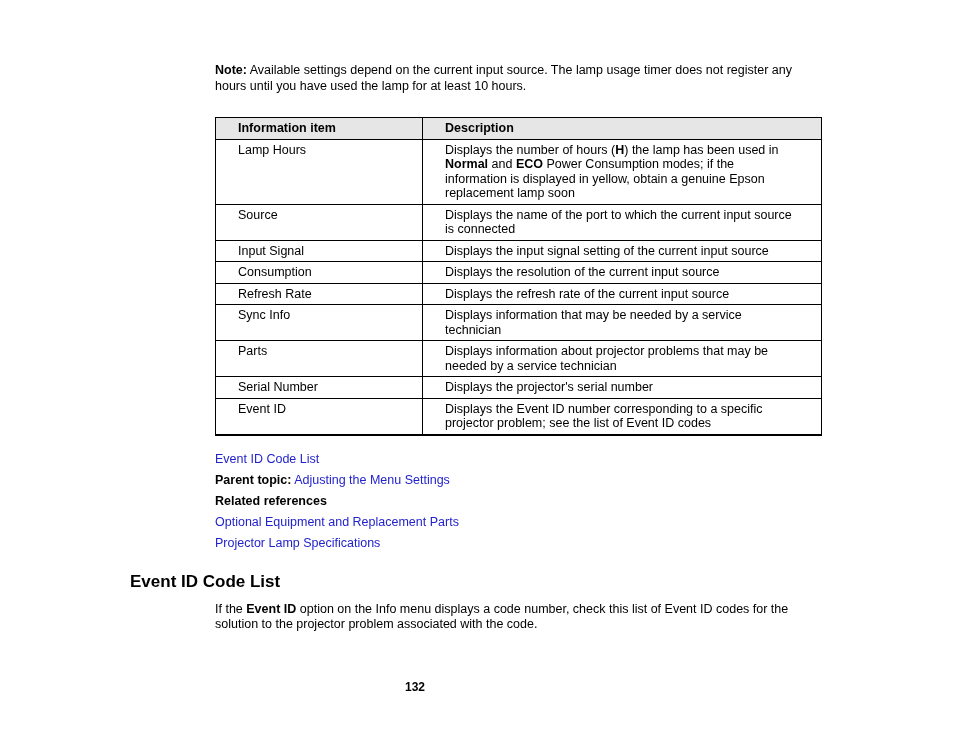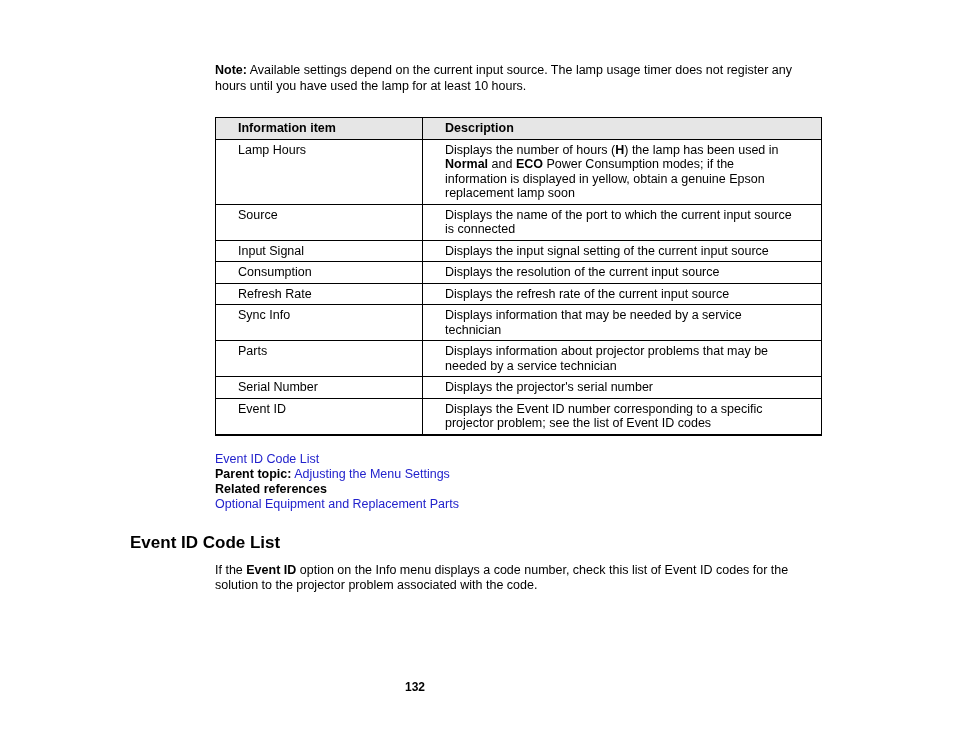--- a/index.html
+++ b/index.html
@@ -36,21 +36,21 @@
     background: var(--header-bg, #e6e6e6);
     font-weight: bold;
   }
   table.info-table td.item-cell { font-weight: normal; }
   table.info-table .col-item { width: 207px; }
   a {
     color: var(--link-color, #2222cc);
     text-decoration: none;
     cursor: pointer;
   }
-  .para { line-height: 15px; margin-top: 0; }
+  .para { line-height: 15px; margin-top: 6px; }
   .first-after-table { margin-top: 16px; }
   h2.section-heading {
     margin: 21px 0 10px 130px;
     font-size: 17px;
     font-weight: bold;
   }
   .intro { line-height: 15.5px; }
   .page-number {
     position: absolute;
     top: 680px;
@@ -117,20 +117,21 @@
     </table>
 
     <p class="para first-after-table"><a href="#">Event ID Code List</a></p>
 
     <p class="para"><span class="bold">Parent topic:</span> <a href="#">Adjusting the Menu Settings</a></p>
 
     <p class="para bold">Related references</p>
 
     <p class="para"><a href="#">Optional Equipment and Replacement Parts</a></p>
 
+    <p class="para"><a href="#">Projector Lamp Specifications</a></p>
   </div>
 
   <h2 class="section-heading">Event ID Code List</h2>
 
   <div class="content">
     <p class="intro"><span>If the </span><b>Event ID</b><span> option on the Info menu displays a code number, check this list of Event ID codes for the solution to the projector problem associated with the code.</span></p>
   </div>
 
   <div class="page-number">132</div>
 

